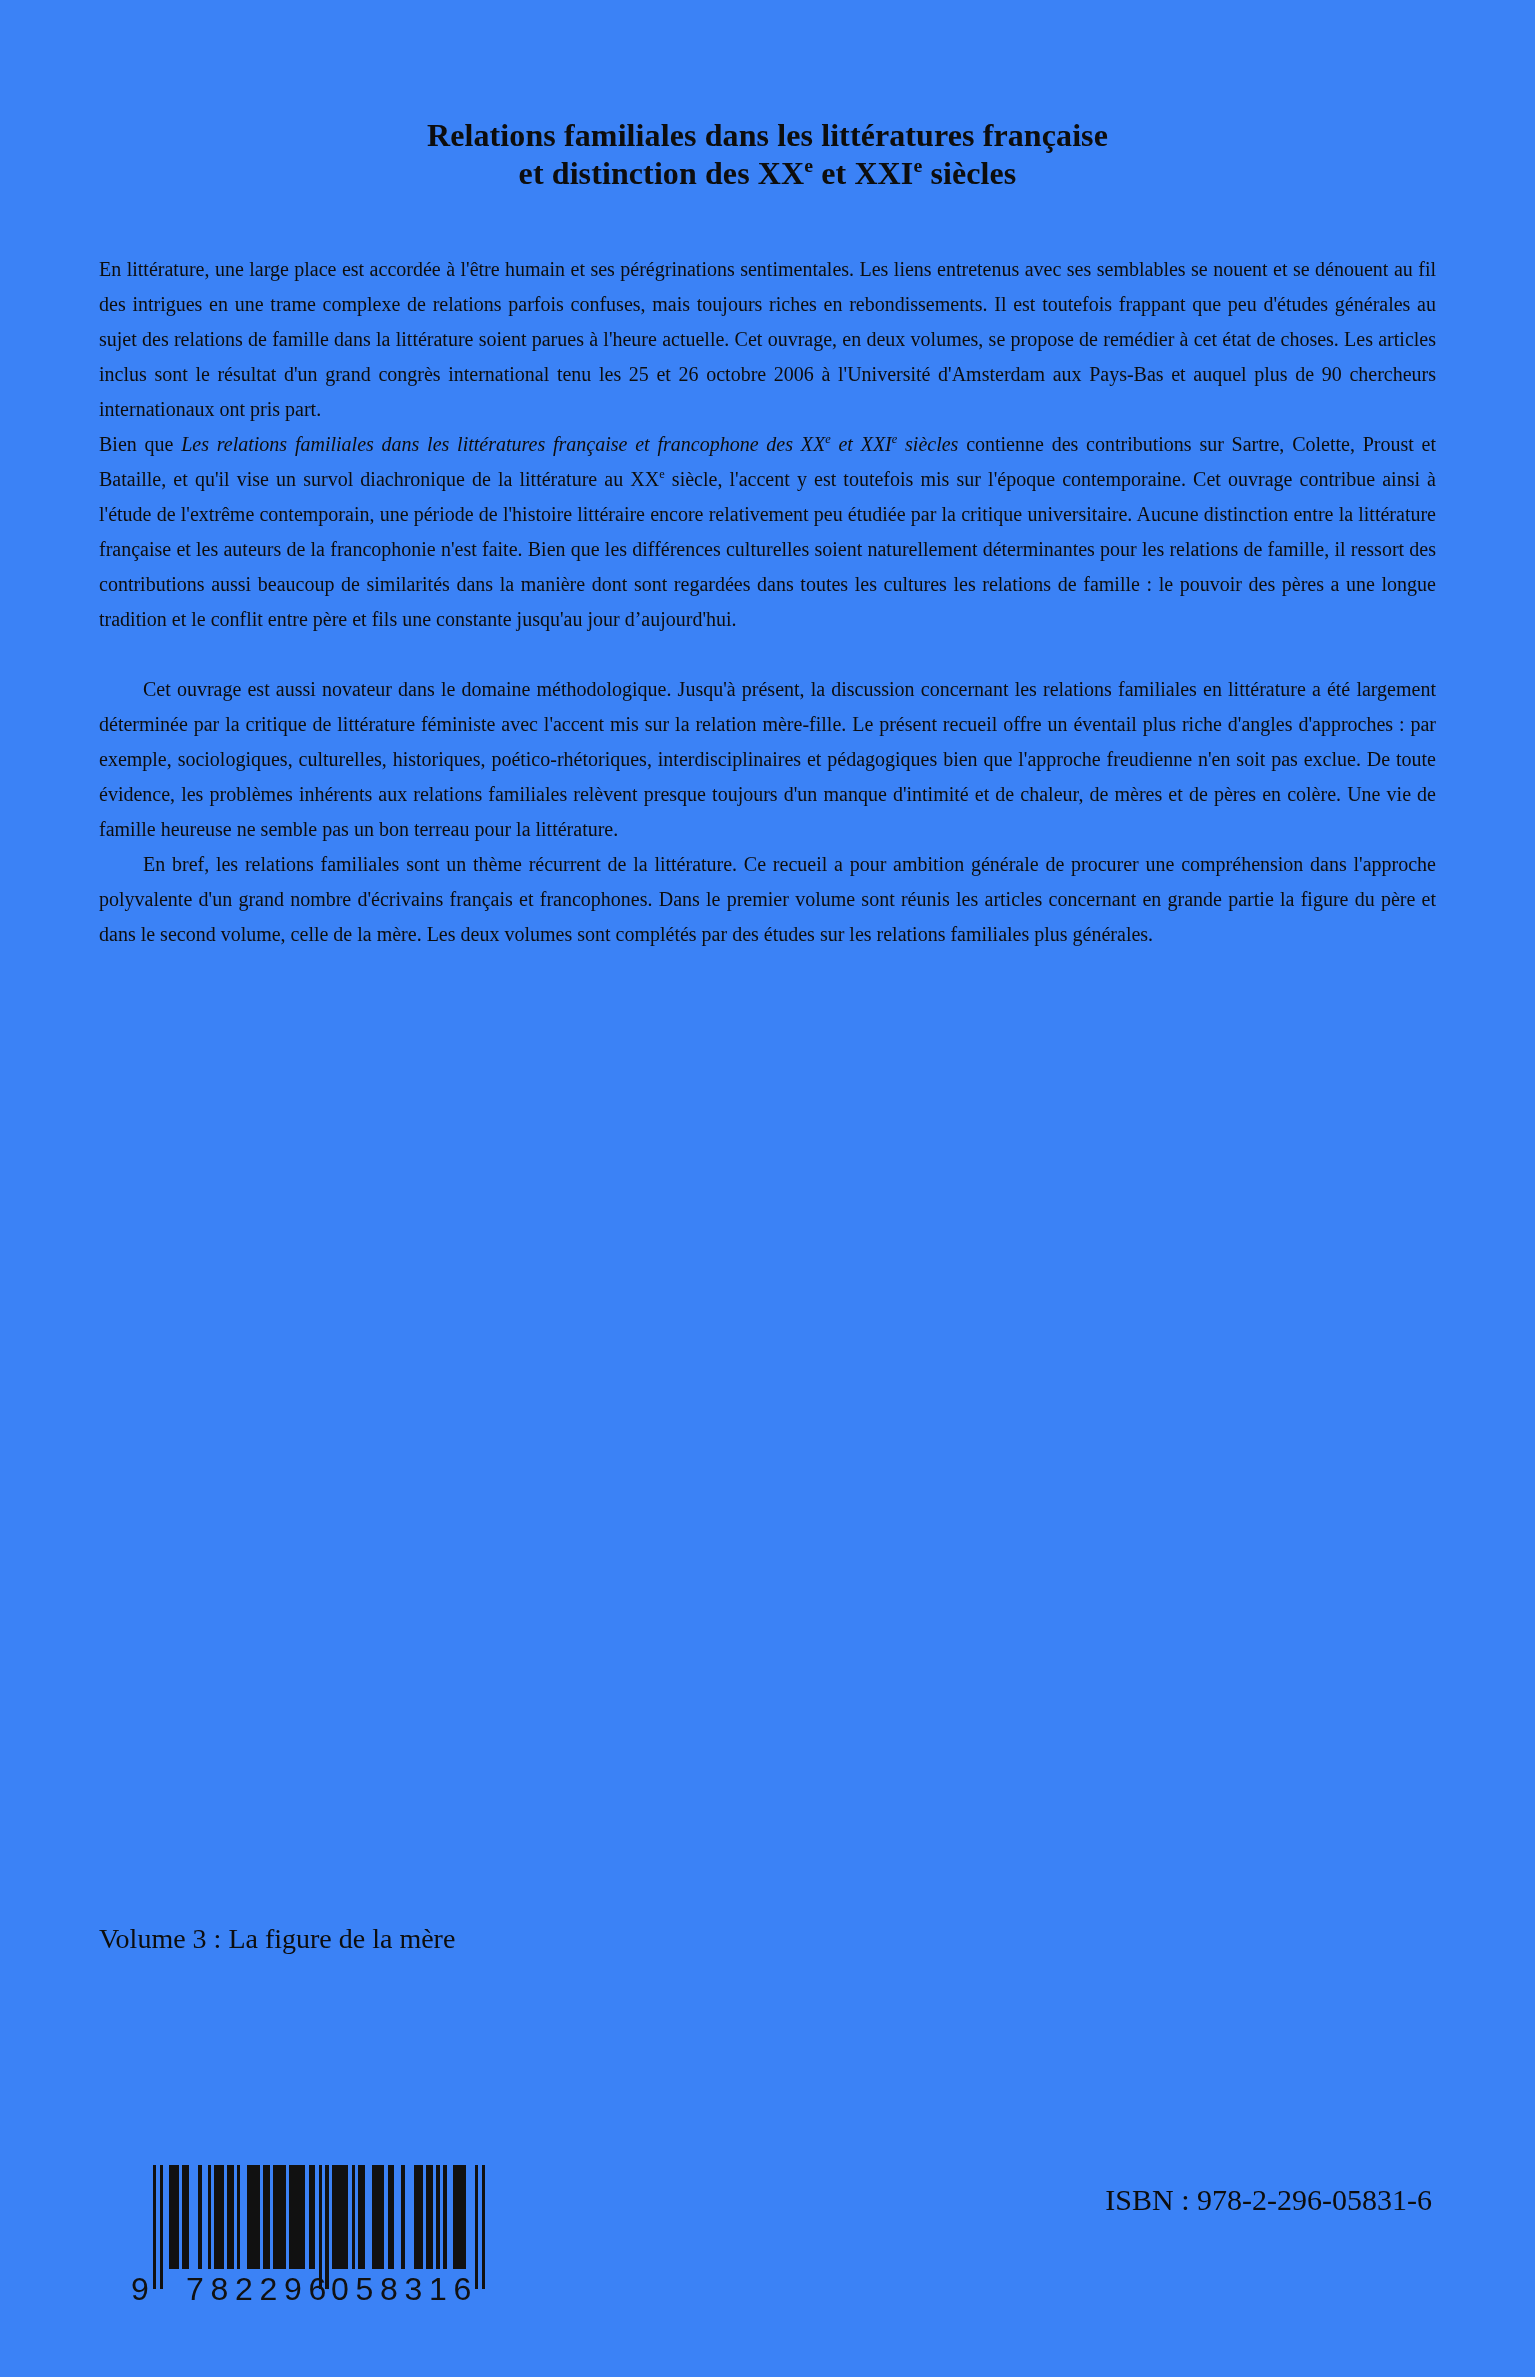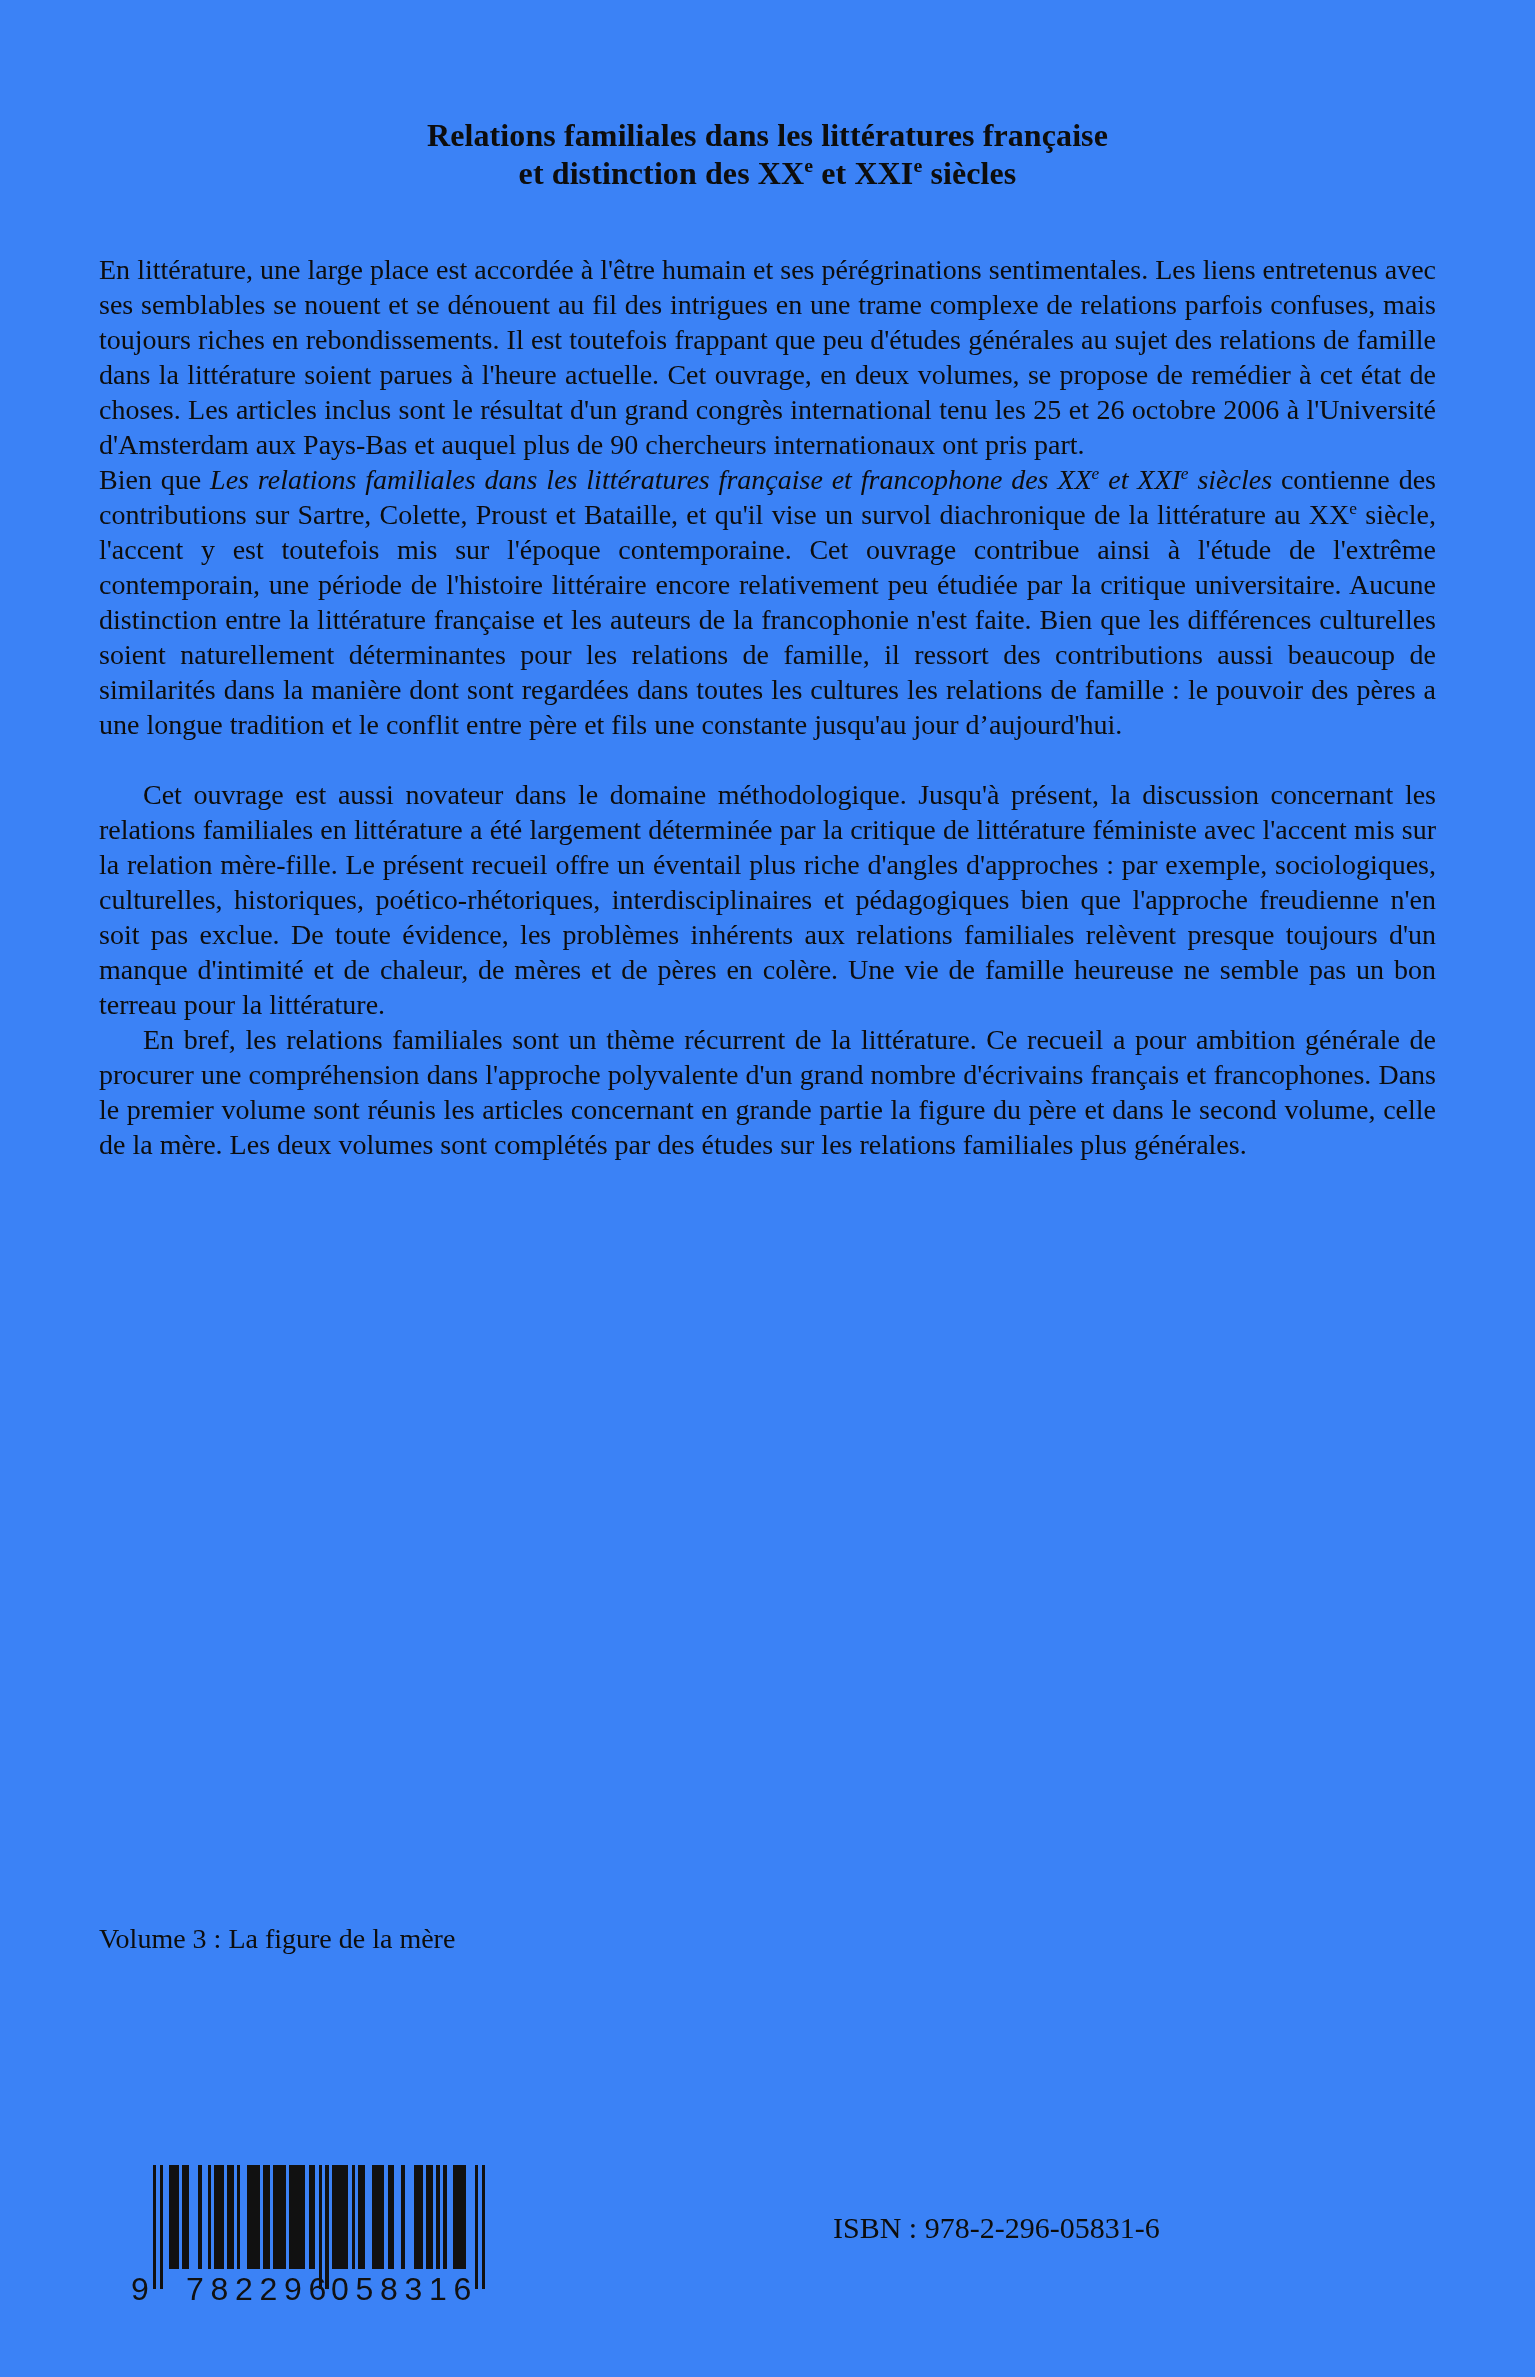--- a/index.html
+++ b/index.html
@@ -49,21 +49,21 @@
 
   
   .body-block {
     position: absolute;
     left: 99px;
     top: 252px;
     width: 1337px;
   }
   p.para {
     margin: 0;
-    font-size: 28px;
+    font-size: 20px;
     line-height: 35px;
     text-align: justify;
     text-justify: inter-word;
     hyphens: none;
     -webkit-hyphens: none;
   }
   .indent-first {
     display: inline-block;
     width: 44px;
   }
@@ -150,27 +150,26 @@
   .barcode-digits .d-right {
     position: absolute;
     left: 181px;
     top: 0;
     letter-spacing: 6.7px;
     margin-left: 19px;
   }
 
   .isbn-block {
     position: absolute;
-    right: 16px;
+    right: 4px;
     top: 32px;
     width: 587px;
-    text-align: left;
+    text-align: right;
     font-size: 30px;
     line-height: 40px;
-    margin-top: 28px;
   }
   .isbn-block .isbn-line,
   .isbn-block .price-line {
     display: block;
     white-space: nowrap;
   }
 </style>
 </head>
 <body>
 

